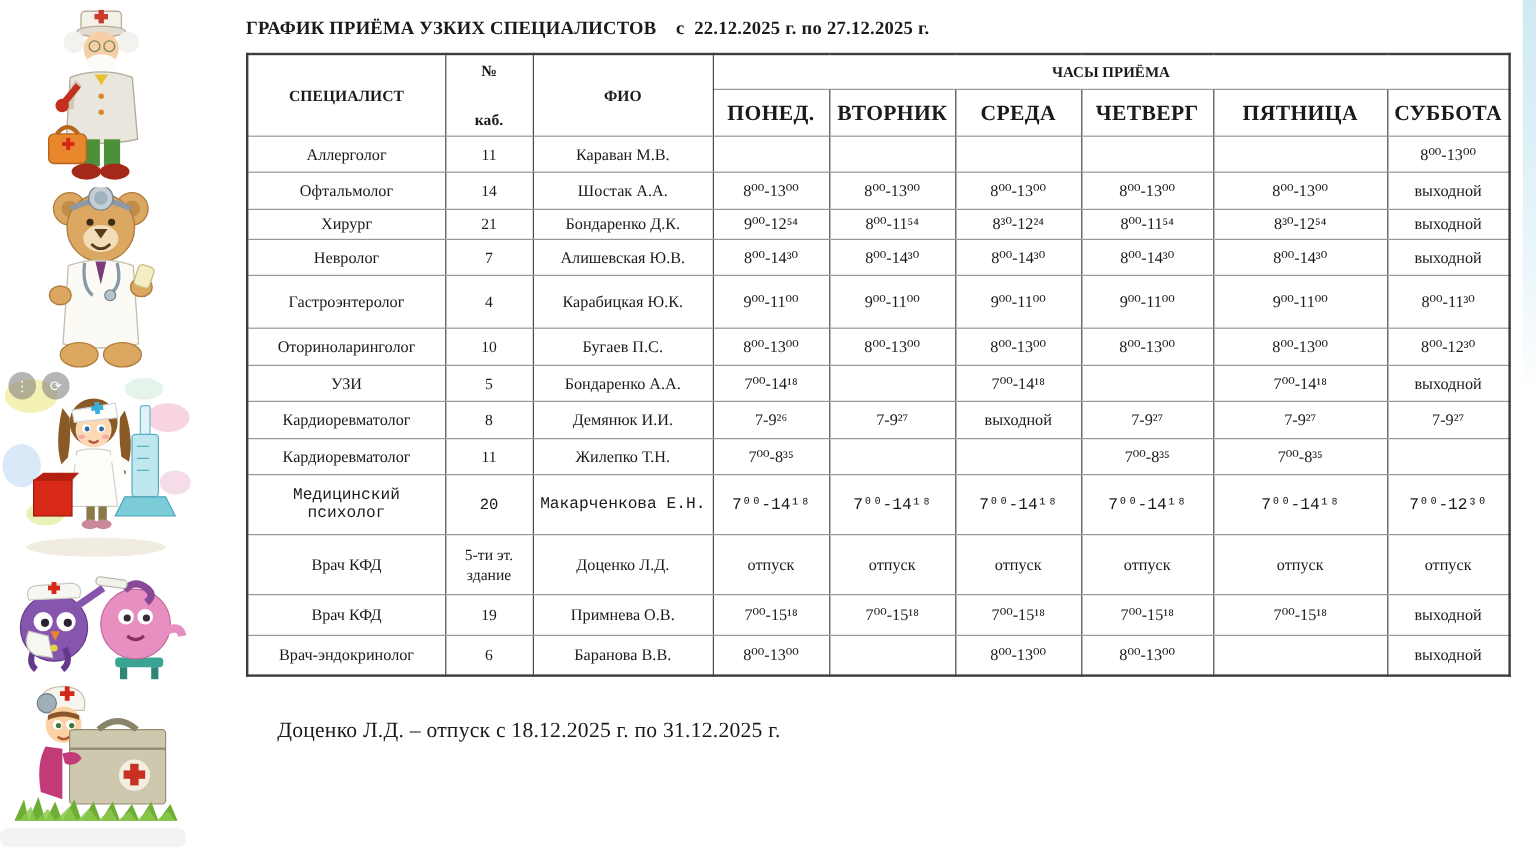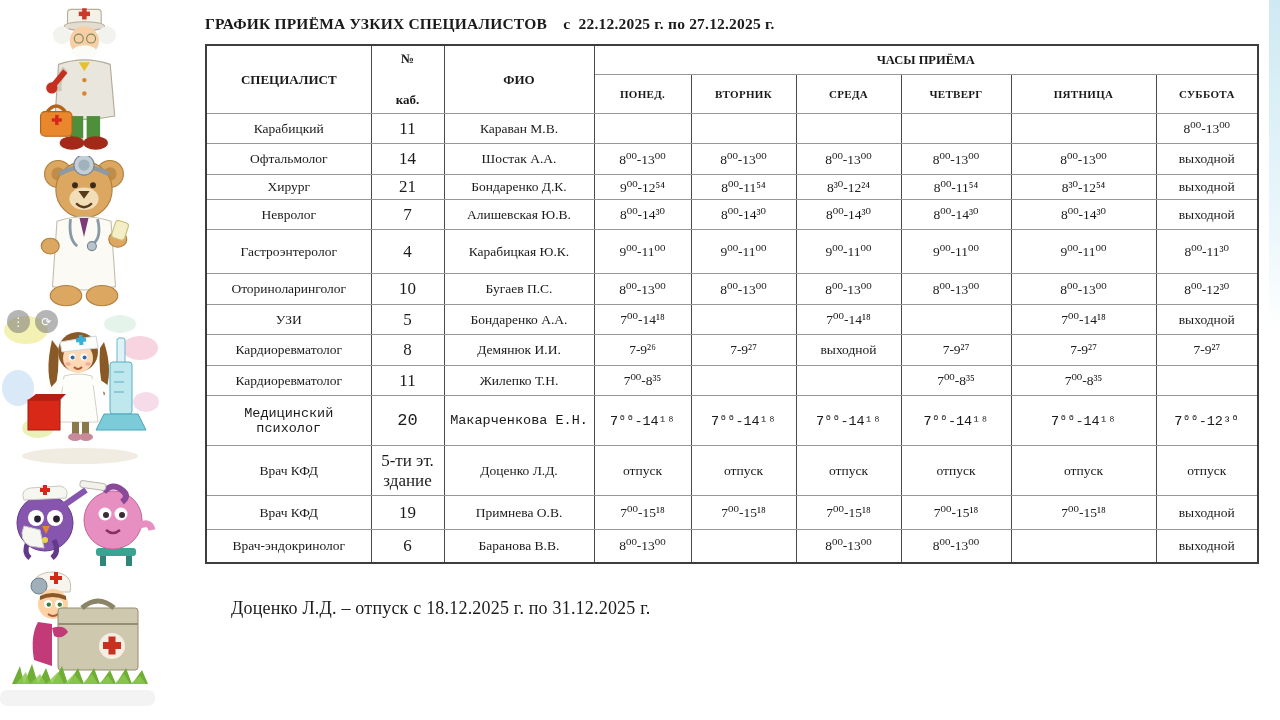--- a/index.html
+++ b/index.html
@@ -31,25 +31,25 @@
     border:2px solid #3d3d3d;
   }
   table.sched th,table.sched td{
     border-left:1px solid #4a4a4a;border-right:1px solid #4a4a4a;
     border-top:1px solid #979797;border-bottom:1px solid #979797;
     text-align:center;vertical-align:middle;
     padding:1px 4px;overflow:hidden;
   }
   th.h-spec,th.h-cab,th.h-fio{vertical-align:top;padding-top:7px;font-size:13px;}
   th.h-hours{font-size:12.5px;height:26px;margin-left:38px;}
-  th.h-day{font-size:11px;height:36px;letter-spacing:.3px;}
+  th.h-day{font-size:18px;height:36px;letter-spacing:.3px;}
   th{font-weight:bold;}
   td{font-size:13.5px;}
   td.specialist-cell{white-space:pre-line;}
-  td.cabinet-cell{white-space:pre-line;font-size:17px;}
+  td.cabinet-cell{white-space:pre-line;font-size:13px;}
   .cab-sub{display:block;margin-top:25px;}
   
   .footnote{
     position:absolute;left:231px;top:598px;font-size:18px;letter-spacing:.2px;
   }
   
   .clip{position:absolute;}
   .clip svg{display:block;width:100%;height:100%;}
   #clip-doctor{left:22px;top:6px;width:118px;height:146px;}
   #clip-bear{left:26px;top:156px;width:116px;height:152px;}
@@ -261,21 +261,21 @@
         <th class="h-day">ПОНЕД.</th>
         <th class="h-day">ВТОРНИК</th>
         <th class="h-day">СРЕДА</th>
         <th class="h-day">ЧЕТВЕРГ</th>
         <th class="h-day">ПЯТНИЦА</th>
         <th class="h-day">СУББОТА</th>
       </tr>
     </thead>
     <tbody>
         <tr style="height: 30px;">
-          <td class="specialist-cell">Карабицкий</td>
+          <td class="specialist-cell">Аллерголог</td>
           <td class="cabinet-cell">11</td>
           <td class="fio-cell">Караван М.В.</td>
           <td class="day-cell"></td>
           <td class="day-cell"></td>
           <td class="day-cell"></td>
           <td class="day-cell"></td>
           <td class="day-cell"></td>
           <td class="day-cell">8⁰⁰-13⁰⁰</td>
         </tr>
         <tr style="height: 31px;">

